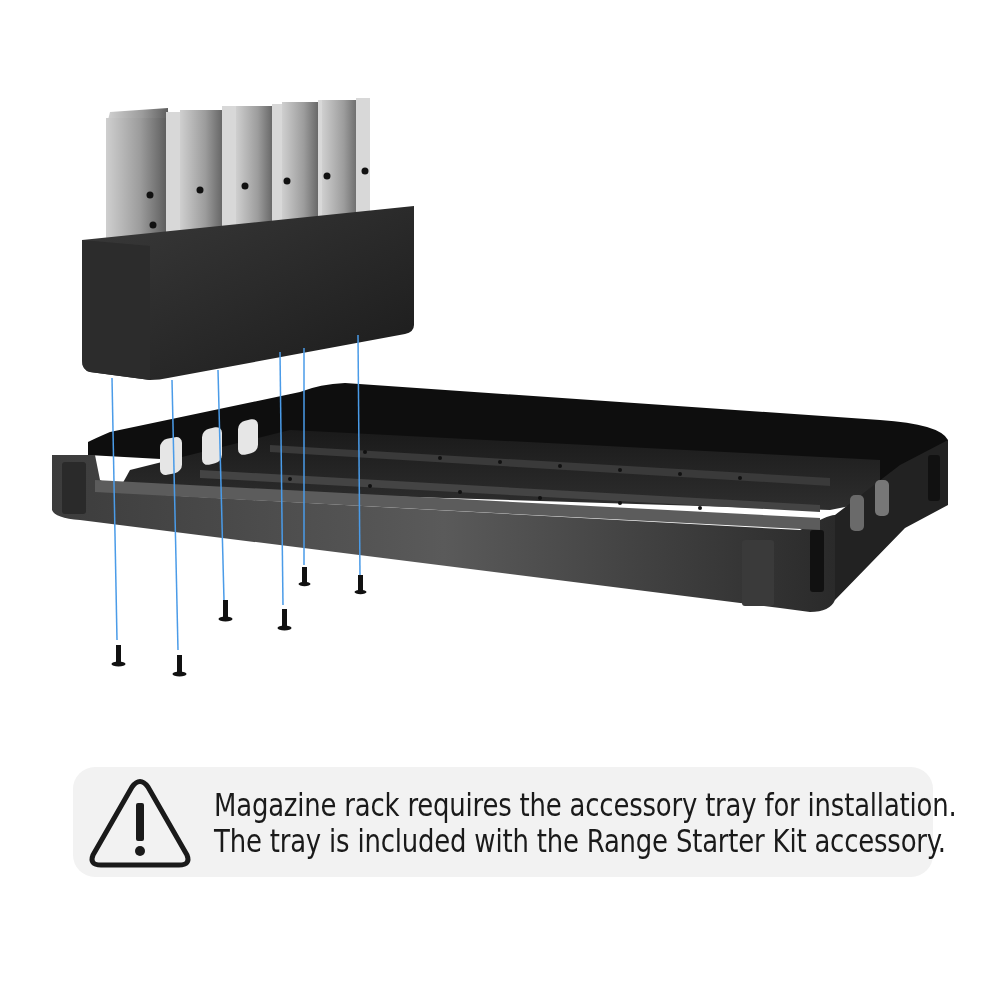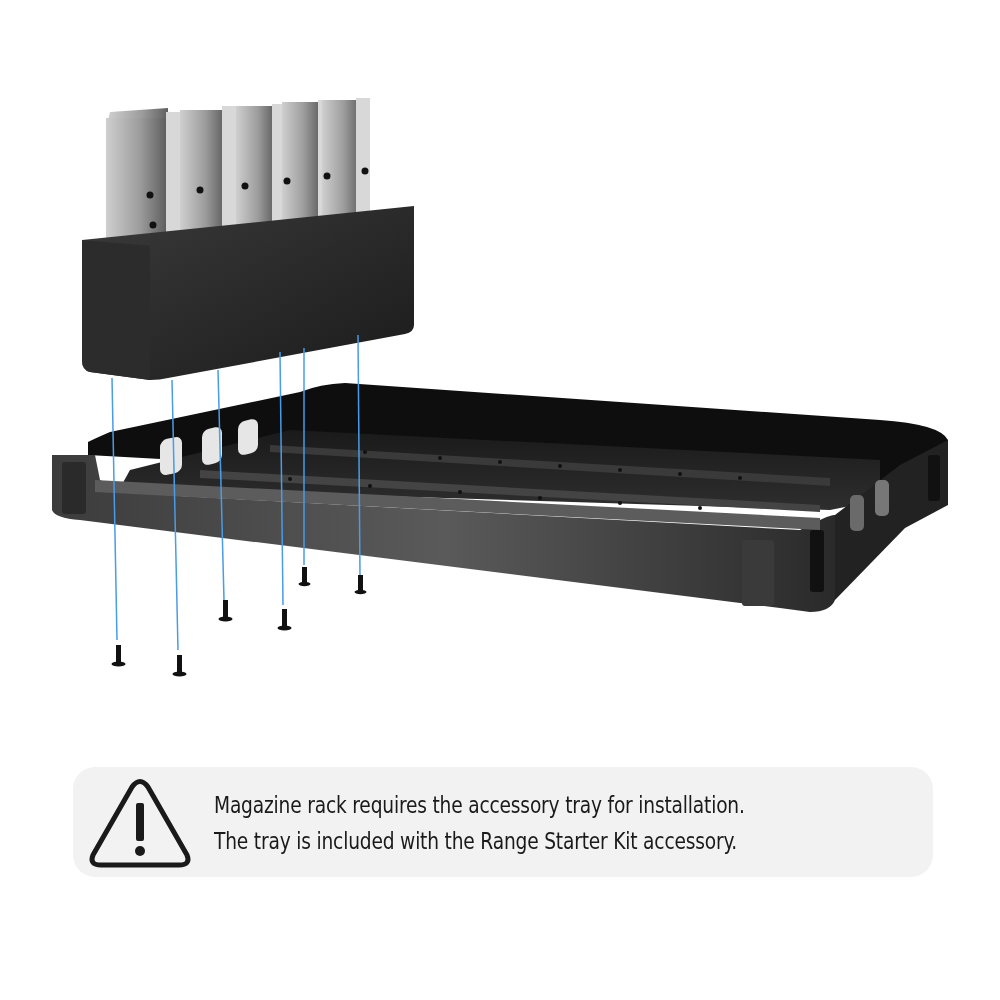--- a/index.html
+++ b/index.html
@@ -11,21 +11,21 @@
     .illustration { position: absolute; left: 0; top: 0; width: 1000px; height: 740px; }
     .callout {
       position: absolute; left: 73px; top: 767px; width: 860px; height: 110px;
       background: #f2f2f2; border-radius: 22px;
     }
     .callout .warn {
       position: absolute; left: 14px; top: 10px; width: 106px; height: 92px;
     }
     .callout .text {
       position: absolute; left: 141px; top: 20px; width: 710px;
-      color: #1a1a1a; font-size: 23px; line-height: 36px; letter-spacing: -0.2px;
+      color: #1a1a1a; font-size: 32px; line-height: 36px; letter-spacing: -0.2px;
       font-family: "DejaVu Sans", sans-serif; font-stretch: condensed;
     }
     .callout .text div { white-space: nowrap; transform: scaleX(0.9); transform-origin: left center; }
   </style>
 </head>
 <body>
 
 <svg class="illustration" viewBox="0 0 1000 740" xmlns="http://www.w3.org/2000/svg">
   <defs>
     <linearGradient id="magGrad" x1="0" y1="0" x2="1" y2="0">

